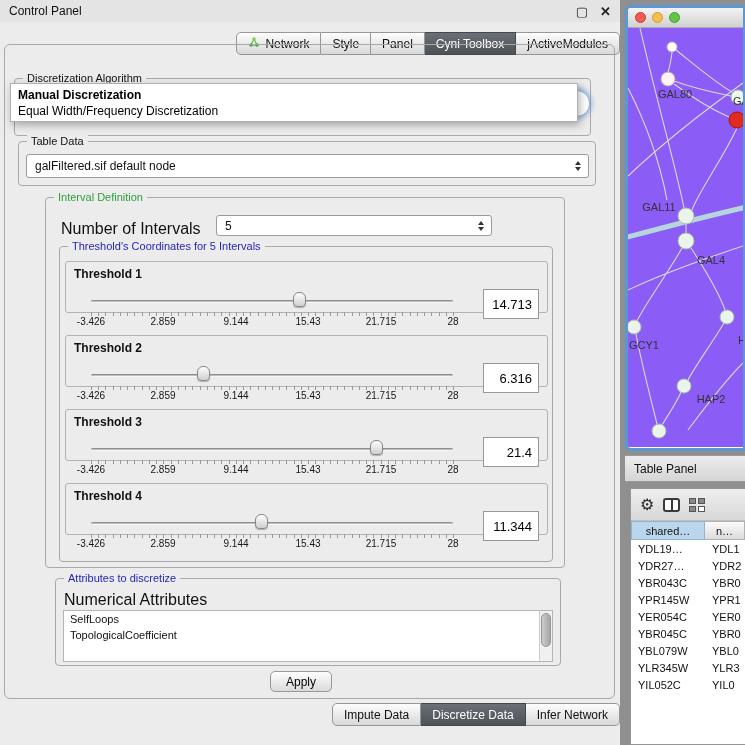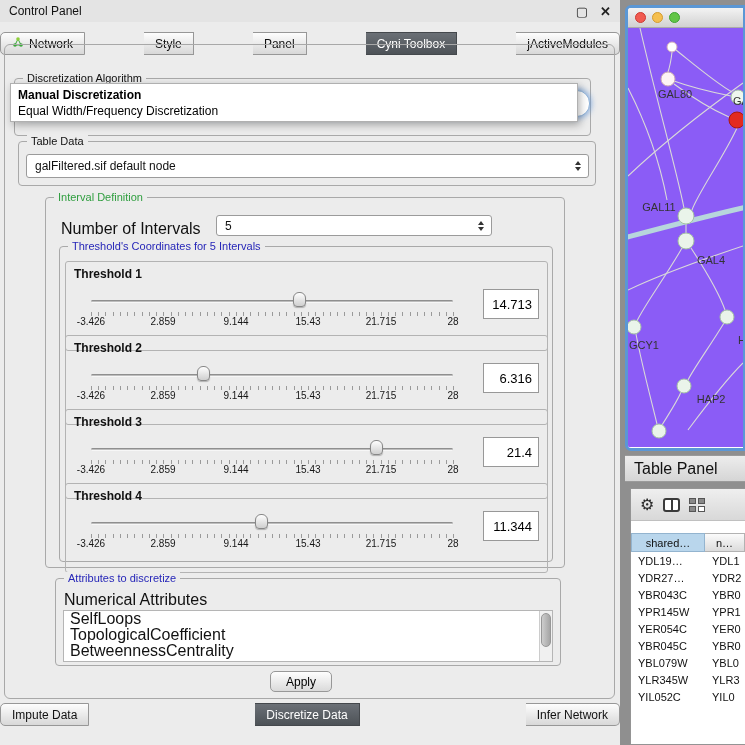--- a/index.html
+++ b/index.html
@@ -4,21 +4,21 @@
 <style>
 *{box-sizing:border-box;margin:0;padding:0}
 html,body{width:745px;height:745px}
 body{position:relative;overflow:hidden;background:#8f8f8f;font-family:"Liberation Sans",sans-serif;color:#111}
 
 .cp-window{position:absolute;left:0;top:0;width:620px;height:745px;background:#ececec}
 .titlebar{position:absolute;left:0;top:0;width:100%;height:22px;background:#e4e4e4;display:flex;align-items:center;padding:0 9px;font-size:12px}
 .titlebar .t{flex:1}
 .winbtn{font-size:13px;color:#222;margin-left:12px;line-height:1}
 .frame{position:absolute;left:4px;top:44px;width:611px;height:655px;border:1px solid #a8a8a8;border-radius:6px}
-.tabs{position:absolute;left:0;right:0;display:flex;justify-content:space-between}
+.tabs{position:absolute;left:0;right:0;display:flex;justify-content:flex-end}
 .tab{height:23px;display:flex;align-items:center;gap:5px;padding:0 11px;font-size:12px;background:linear-gradient(#fdfdfd,#d8d8d8);border:1px solid #979797;border-left:none;white-space:nowrap}
 .tab:first-child{border-left:1px solid #979797;border-radius:5px 0 0 5px}
 .tab:last-child{border-radius:0 5px 5px 0}
 .tab.sel{background:linear-gradient(#6b7076,#4d5257);color:#fff;border-color:#44484c}
 
 .group{position:absolute;border:1px solid #a9a9a9;border-radius:4px}
 .legend{position:absolute;top:-7px;left:8px;background:#ececec;padding:0 4px;font-size:11px;white-space:nowrap}
 .legend.green{color:#2f9e3f}
 .legend.blue{color:#2626b8}
 .blab{font-weight:normal;font-size:16px;position:absolute;white-space:nowrap}
@@ -29,56 +29,56 @@
 .spinner i{width:0;height:0;border-left:3.5px solid transparent;border-right:3.5px solid transparent}
 .spinner .up{border-bottom:4px solid #333}
 .spinner .dn{border-top:4px solid #333}
 
 .focusring{position:absolute;left:20px;top:90px;width:570px;height:27px;border-radius:13px;background:#fff;border:1px solid #8fb2d8;box-shadow:0 0 5px 2px rgba(100,150,215,.6);z-index:4}
 .popup{position:absolute;left:10px;top:83px;width:568px;background:#fff;border:1px solid #b0b0b0;box-shadow:2px 3px 8px rgba(0,0,0,.3);z-index:6;padding:3px 0 2px}
 .popup .ph{text-align:center;color:#b2b2b2;font-size:12px;height:15px;line-height:15px}
 .popup .opt{font-size:12px;height:16px;line-height:16px;padding:0 7px;color:#000000}
 .popup .opt.b{font-weight:bold}
 
-.thr{position:absolute;left:5px;width:483px;height:90px;border:1px solid #b3b3b3;border-radius:3px}
+.thr{position:absolute;left:5px;width:483px;height:52px;border:1px solid #b3b3b3;border-radius:3px}
 .thr .tl{position:absolute;left:8px;top:5px;font-weight:bold;font-size:12px}
 .slider{position:absolute;left:25px;top:32px;width:362px;height:16px}
 .track{position:absolute;left:0;top:6px;width:100%;height:3px;background:#bdbdbd;border-top:1px solid #8f8f8f;border-bottom:1px solid #f7f7f7;border-radius:2px}
 .thumb{position:absolute;top:-2px;width:13px;height:15px;background:linear-gradient(#fefefe,#cfcfcf);border:1px solid #878787;border-radius:6px 6px 4px 4px;box-shadow:0 1px 1px rgba(0,0,0,.25)}
 .ticks{position:absolute;left:25px;top:50px;width:363px;height:4px;background:repeating-linear-gradient(90deg,#9a9a9a 0 1px,transparent 1px 7.24px)}
 .ticklbl{position:absolute;top:54px;font-size:10px;color:#161616;transform:translateX(-50%);white-space:nowrap}
 .valbox{position:absolute;right:8px;top:27px;width:56px;height:30px;background:#fff;border:1px solid #989898;font-size:13px;text-align:right;padding:0 6px;font-family:"Liberation Sans",sans-serif;color:#000}
 
-.listbox{position:absolute;background:#fff;border:1px solid #b5b5b5;font-size:16px;overflow:hidden}
+.listbox{position:absolute;background:#fff;border:1px solid #b5b5b5;font-size:11px;overflow:hidden}
 .listbox .li{padding:0 6px;height:16px;line-height:16px;white-space:nowrap}
 .sb{position:absolute;top:0;bottom:0;right:0;width:13px;background:#f0f0f0;border-left:1px solid #ccc}
 .sth{position:absolute;left:1px;right:1px;top:2px;height:34px;background:linear-gradient(90deg,#cdcdcd,#a5a5a5);border:1px solid #979797;border-radius:6px}
 .btn{position:absolute;background:linear-gradient(#fefefe,#dadada);border:1px solid #989898;border-radius:5px;font-size:12px;display:flex;align-items:center;justify-content:center;font-family:"Liberation Sans",sans-serif}
 
 .netwin{position:absolute;left:625px;top:5px;width:121px;height:446px;border:3px solid #5b97d5;border-radius:6px 0 0 6px;background:#fff;overflow:hidden}
 .netwin .tb{height:20px;background:linear-gradient(#f3f3f3,#d1d1d1);border-bottom:1px solid #aaa;display:flex;align-items:center;gap:6px;padding-left:7px}
 .light{width:11px;height:11px;border-radius:50%}
 .light.r{background:#f15b51;border:1px solid #ce3a33}
 .light.y{background:#f5bf4f;border:1px solid #d49b2f}
 .light.g{background:#62c546;border:1px solid #3fa433}
 .canvas{position:relative;width:100%;height:calc(100% - 21px);background:#8b5cf6}
 .canvas svg{position:absolute;left:0;top:0}
 svg text{font-size:11px;fill:#333;font-family:"Liberation Sans",sans-serif}
 
-.tp-bar{position:absolute;left:625px;top:455px;width:120px;height:27px;background:linear-gradient(#ededed,#d5d5d5);border-top:1px solid #9a9a9a;border-bottom:1px solid #9a9a9a;display:flex;align-items:center;padding-left:9px;font-size:16px}
+.tp-bar{position:absolute;left:625px;top:455px;width:120px;height:27px;background:linear-gradient(#ededed,#d5d5d5);border-top:1px solid #9a9a9a;border-bottom:1px solid #9a9a9a;display:flex;align-items:center;padding-left:9px;font-size:12px}
 .tabwin{position:absolute;left:630px;top:488px;width:115px;height:257px;background:#fff;border:1px solid #949494;border-right:none;overflow:hidden}
 .tool{height:32px;background:linear-gradient(#efefef,#d8d8d8);border-bottom:1px solid #c0c0c0;display:flex;align-items:center;gap:9px;padding-left:9px}
 .gear{font-size:16px;color:#2b2b2b;line-height:1}
 .colicon{width:17px;height:14px;border:2px solid #3a3a3a;border-radius:3px;position:relative;background:#fff}
 .colicon::after{content:"";position:absolute;left:50%;top:0;bottom:0;width:2px;background:#3a3a3a;transform:translateX(-50%)}
 .cbicon{display:flex;flex-direction:column;gap:2px}
 .cbicon .row{display:flex;gap:2px}
 .cbx{width:7px;height:6px;border:1px solid #555;background:#fff}
 .cbx.f{background:#888}
-.thead{display:flex;height:19px;margin-top:12px}
+.thead{display:flex;height:19px;}
 .th1{width:74px;background:#b9d6ec;border:1px solid #93b4cf;font-size:11px;display:flex;align-items:center;justify-content:center;white-space:nowrap;overflow:hidden}
 .th2{flex:1;background:linear-gradient(#fbfbfb,#dbdbdb);border:1px solid #b2b2b2;border-left:none;font-size:11px;display:flex;align-items:center;justify-content:center;white-space:nowrap;overflow:hidden}
 .trow{display:flex;height:17px;font-size:11px;align-items:center}
 .td1{width:74px;padding-left:7px;white-space:nowrap;overflow:hidden}
 .td2{flex:1;padding-left:7px;white-space:nowrap;overflow:hidden}
 </style>
 </head>
 <body>
 
 <div class="cp-window">
@@ -221,21 +221,20 @@
       </div>
     </div>
   </div>
 
   <div class="group" style="left:55px;top:578px;width:506px;height:88px">
     <span class="legend blue">Attributes to discretize</span>
     <span class="blab" style="left:8px;top:12px">Numerical Attributes</span>
     <div class="listbox" style="left:7px;top:31px;width:490px;height:52px">
       <div class="li">SelfLoops</div>
       <div class="li">TopologicalCoefficient</div>
-      <div class="li">BetweennessCentrality</div>
       <div class="sb">
           <div class="sth"></div>
         </div>
     </div>
   </div>
 
   <button class="btn" style="left:270px;top:671px;width:62px;height:21px">Apply</button>
 
   <div class="tabs" style="top:703px">
     <div class="tab">

